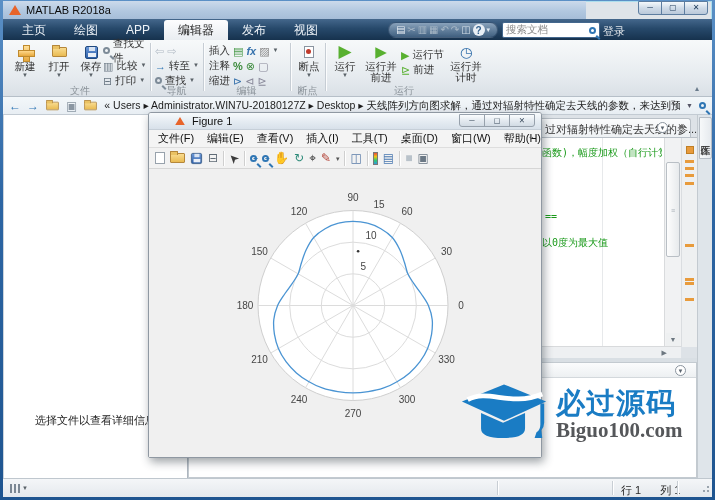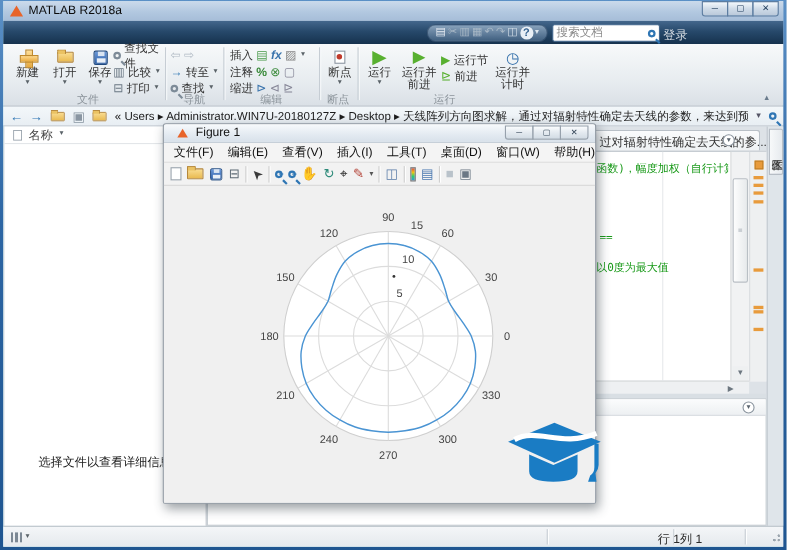--- a/index.html
+++ b/index.html
@@ -1,21 +1,21 @@
 <!DOCTYPE html>
 <html><head>
 <meta charset="utf-8">
 <style>
 *{margin:0;padding:0;box-sizing:border-box}
 html,body{width:715px;height:500px;overflow:hidden}
 body{position:relative;font-family:"Liberation Sans","DejaVu Sans",sans-serif;background:linear-gradient(180deg,#5b90c6,#2d66a4 40%,#1f5590);font-size:11px;color:#222}
 .abs{position:absolute}
 
 #frame{position:absolute;left:3px;top:1px;right:3px;bottom:3px;background:#dfe4e9;box-shadow:inset 0 0 0 1px rgba(150,220,238,.7)}
-#titlebar{left:3px;top:1px;width:709px;height:18px;background:linear-gradient(#ccdaeb,#b2c8e0 55%,#a6bdd8);display:flex;align-items:center;padding-left:6px}
+#titlebar{left:3px;top:1px;width:583px;height:18px;background:linear-gradient(#ccdaeb,#b2c8e0 55%,#a6bdd8);display:flex;align-items:center;padding-left:6px}
 #title-text{font-size:11px;color:#0b0b0b;margin-left:5px}
 .mlogo{width:0;height:0;border-left:6px solid transparent;border-right:6px solid transparent;border-bottom:10px solid #e8642a;display:inline-block}
 #winbtns{right:7px;top:1px;display:flex}
 #winbtns .wbtn{width:24px;height:14px;border:1px solid #5d7da0;margin-left:-1px;background:linear-gradient(#f5f9fc,#cfdbe8 50%,#bac9da);font-size:8px;line-height:12px;text-align:center;color:#203d5c}
 #winbtns .wbtn:first-child{border-radius:0 0 0 3px}
 #winbtns .wbtn:last-child{border-radius:0 0 3px 0}
 
 #tabrow{left:3px;top:19px;width:709px;height:21px;background:linear-gradient(#44678c,#27496b 45%,#16324e)}
 #main-tabs{position:absolute;left:5px;bottom:0;display:flex;height:20px}
 .mtab{padding:0 14px;color:#eef3f8;font-size:12px;line-height:20px;cursor:default}
@@ -89,28 +89,28 @@
 #lowhead{height:15px;background:linear-gradient(#fbfcfd,#edf0f2);border-bottom:1px solid #d3d8dc;position:relative}
 #lowhead .circ{position:absolute;right:10px;top:2px}
 
 #dock{left:697px;top:115px;width:15px;height:363px;background:#dfe5ea;border-left:1px solid #c3cad0}
 #wstab{position:absolute;left:1px;top:2px;width:13px;height:42px;background:linear-gradient(90deg,#f7f9fa,#e6eaee);border:1px solid #b6bdc5;border-radius:0 2px 2px 0;writing-mode:vertical-rl;font-size:10px;color:#333;text-align:center;line-height:11px}
 
 #statusbar{left:3px;top:478px;width:709px;height:19px;background:linear-gradient(#f4f6f8,#e5e9ed);border-top:1px solid #bfc7ce;font-size:11px;color:#2a2a2a}
 .ssep{position:absolute;top:2px;height:14px;width:1px;background:#c8ced4;box-shadow:1px 0 0 #fff}
 #sb-left{position:absolute;left:7px;top:4px;width:20px;height:11px;display:flex;align-items:center;gap:2px}
 #sb-bars{width:10px;height:9px;background:repeating-linear-gradient(90deg,#7c8894 0 2px,transparent 2px 4px)}
-#rowcol{position:absolute;left:595px;top:4px;display:flex;gap:0}
+#rowcol{position:absolute;left:618px;top:4px;display:flex;gap:19px}
 #grip{position:absolute;right:3px;bottom:3px;width:9px;height:9px;background:
  radial-gradient(circle at 8px 2px,#9aa4ad 1px,transparent 1.4px),
  radial-gradient(circle at 8px 6px,#9aa4ad 1px,transparent 1.4px),
  radial-gradient(circle at 4px 6px,#9aa4ad 1px,transparent 1.4px)}
 
 #figwin{left:148px;top:112px;width:394px;height:346px;background:#f0f0f0;border:1px solid #8f98a2;border-radius:3px 3px 2px 2px;box-shadow:2px 4px 10px rgba(40,50,60,.45);z-index:5}
-#figtitle{height:17px;background:linear-gradient(#f7fafc,#e3eaf1 60%,#d8e1ea);border-bottom:1px solid #c6cfd8;border-radius:2px 2px 0 0;display:flex;align-items:center;padding-left:11px}
+#figtitle{height:17px;background:linear-gradient(#f7fafc,#e3eaf1 60%,#d8e1ea);border-bottom:1px solid #c6cfd8;border-radius:2px 2px 0 0;display:flex;align-items:center;padding-left:25px}
 #figtitle .mlogo{transform:scale(.8)}
 #figtitle .t{margin-left:6px;font-size:11px;color:#111}
 #figbtns{position:absolute;right:6px;top:1px;display:flex}
 #figbtns .wbtn{width:26px;height:13px;border:1px solid #97a1ac;margin-left:-1px;background:linear-gradient(#fbfdfe,#e4eaf0 50%,#d2dbe4);font-size:7.5px;line-height:11px;text-align:center;color:#37485a}
 #figbtns .wbtn:first-child{border-radius:0 0 0 3px}
 #figbtns .wbtn:last-child{border-radius:0 0 3px 0}
 #figmenu{height:18px;background:#f4f4f4;border-bottom:1px solid #dedede;display:flex;align-items:center;gap:13px;padding-left:9px;position:relative}
 #figmenu span{font-size:11px;color:#111}
 #figmenu .dockarrow{position:absolute;right:6px;top:1px;color:#555;font-size:9px}
 #figtools{height:21px;background:#f2f2f2;border-bottom:1px solid #d6d6d6;display:flex;align-items:center;gap:5px;padding-left:6px}
@@ -132,20 +132,28 @@
   <span class="mlogo"></span>
   <span id="title-text">MATLAB R2018a</span>
 </div>
 <div id="winbtns" class="abs">
   <div class="wbtn">─</div>
   <div class="wbtn">▢</div>
   <div class="wbtn">✕</div>
 </div>
 
 <div id="tabrow" class="abs">
+  <div id="main-tabs">
+      <div class="mtab">主页</div>
+      <div class="mtab">绘图</div>
+      <div class="mtab">APP</div>
+      <div class="mtab sel">编辑器</div>
+      <div class="mtab">发布</div>
+      <div class="mtab">视图</div>
+    </div>
   <div id="qat" class="abs">
       <span style="color: rgb(232, 238, 244);">▤</span>
       <span style="color: rgb(168, 184, 198);">✂</span>
       <span style="color: rgb(168, 184, 198);">▥</span>
       <span style="color: rgb(168, 184, 198);">▦</span>
       <span style="color: rgb(168, 184, 198);">↶</span>
       <span style="color: rgb(168, 184, 198);">↷</span>
       <span style="color: rgb(212, 223, 233);">◫</span>
       <span class="helpb">?</span>
       <span style="color: rgb(223, 232, 240); font-size: 7px;">▾</span>
@@ -291,25 +299,20 @@
   <span class="gly" style="color:#8a96a2;font-size:12px">▣</span>
   <span class="folder" style="transform:scale(.85)"></span>
   <span id="crumb">« Users ▸ Administrator.WIN7U-20180127Z ▸ Desktop ▸ 天线阵列方向图求解，通过对辐射特性确定去天线的参数，来达到预期方向图 ▸ 远场计算</span>
   <span class="caret" style="font-size:7px;color:#556">▼</span>
   <span class="lens"></span>
 </div>
 
 <div id="main-bg" class="abs"></div>
 
 <div id="leftpanel" class="abs">
-  <div id="cf-colhead">
-    <span class="page" style="transform:scale(.8)"></span>
-    <span>名称</span>
-    <span class="caret" style="font-size:6px">▼</span>
-  </div>
   <div id="cf-list">
     </div>
   <div id="details-body">选择文件以查看详细信息</div>
 </div>
 
 <div id="editor" class="abs">
   <div id="ed-tab">
     <span class="ttl">过对辐射特性确定去天线的参...</span>
     <span class="circ" style="position:absolute;right:22px;top:3px">▼</span>
     <span class="closex">✕</span>
@@ -453,13 +456,17 @@
   </div>
 </div>
 
 <div id="wmark" class="abs">
   <svg width="88" height="66" viewBox="0 0 92 68">
     <polygon points="46,2 90,20 46,40 2,20" fill="#1a7cc4"></polygon>
     <path d="M22,32 L22,48 Q22,58 45,58 Q68,58 68,48 L68,32 L45,42 Z" fill="#1a7cc4"></path>
     <path d="M8,18 C 30,6 52,26 86,12" stroke="#ffffff" stroke-width="5" fill="none"></path>
     <path d="M84,22 L84,44 Q84,50 80,52 L78,58 L86,58 L85,50 Q88,46 88,42 L88,22 Z" fill="#1a7cc4"></path>
   </svg>
+  <div id="wm-texts">
+    <div id="wm1">必过源码</div>
+    <div id="wm2">Biguo100.com</div>
+  </div>
 </div>
 
 </body></html>

